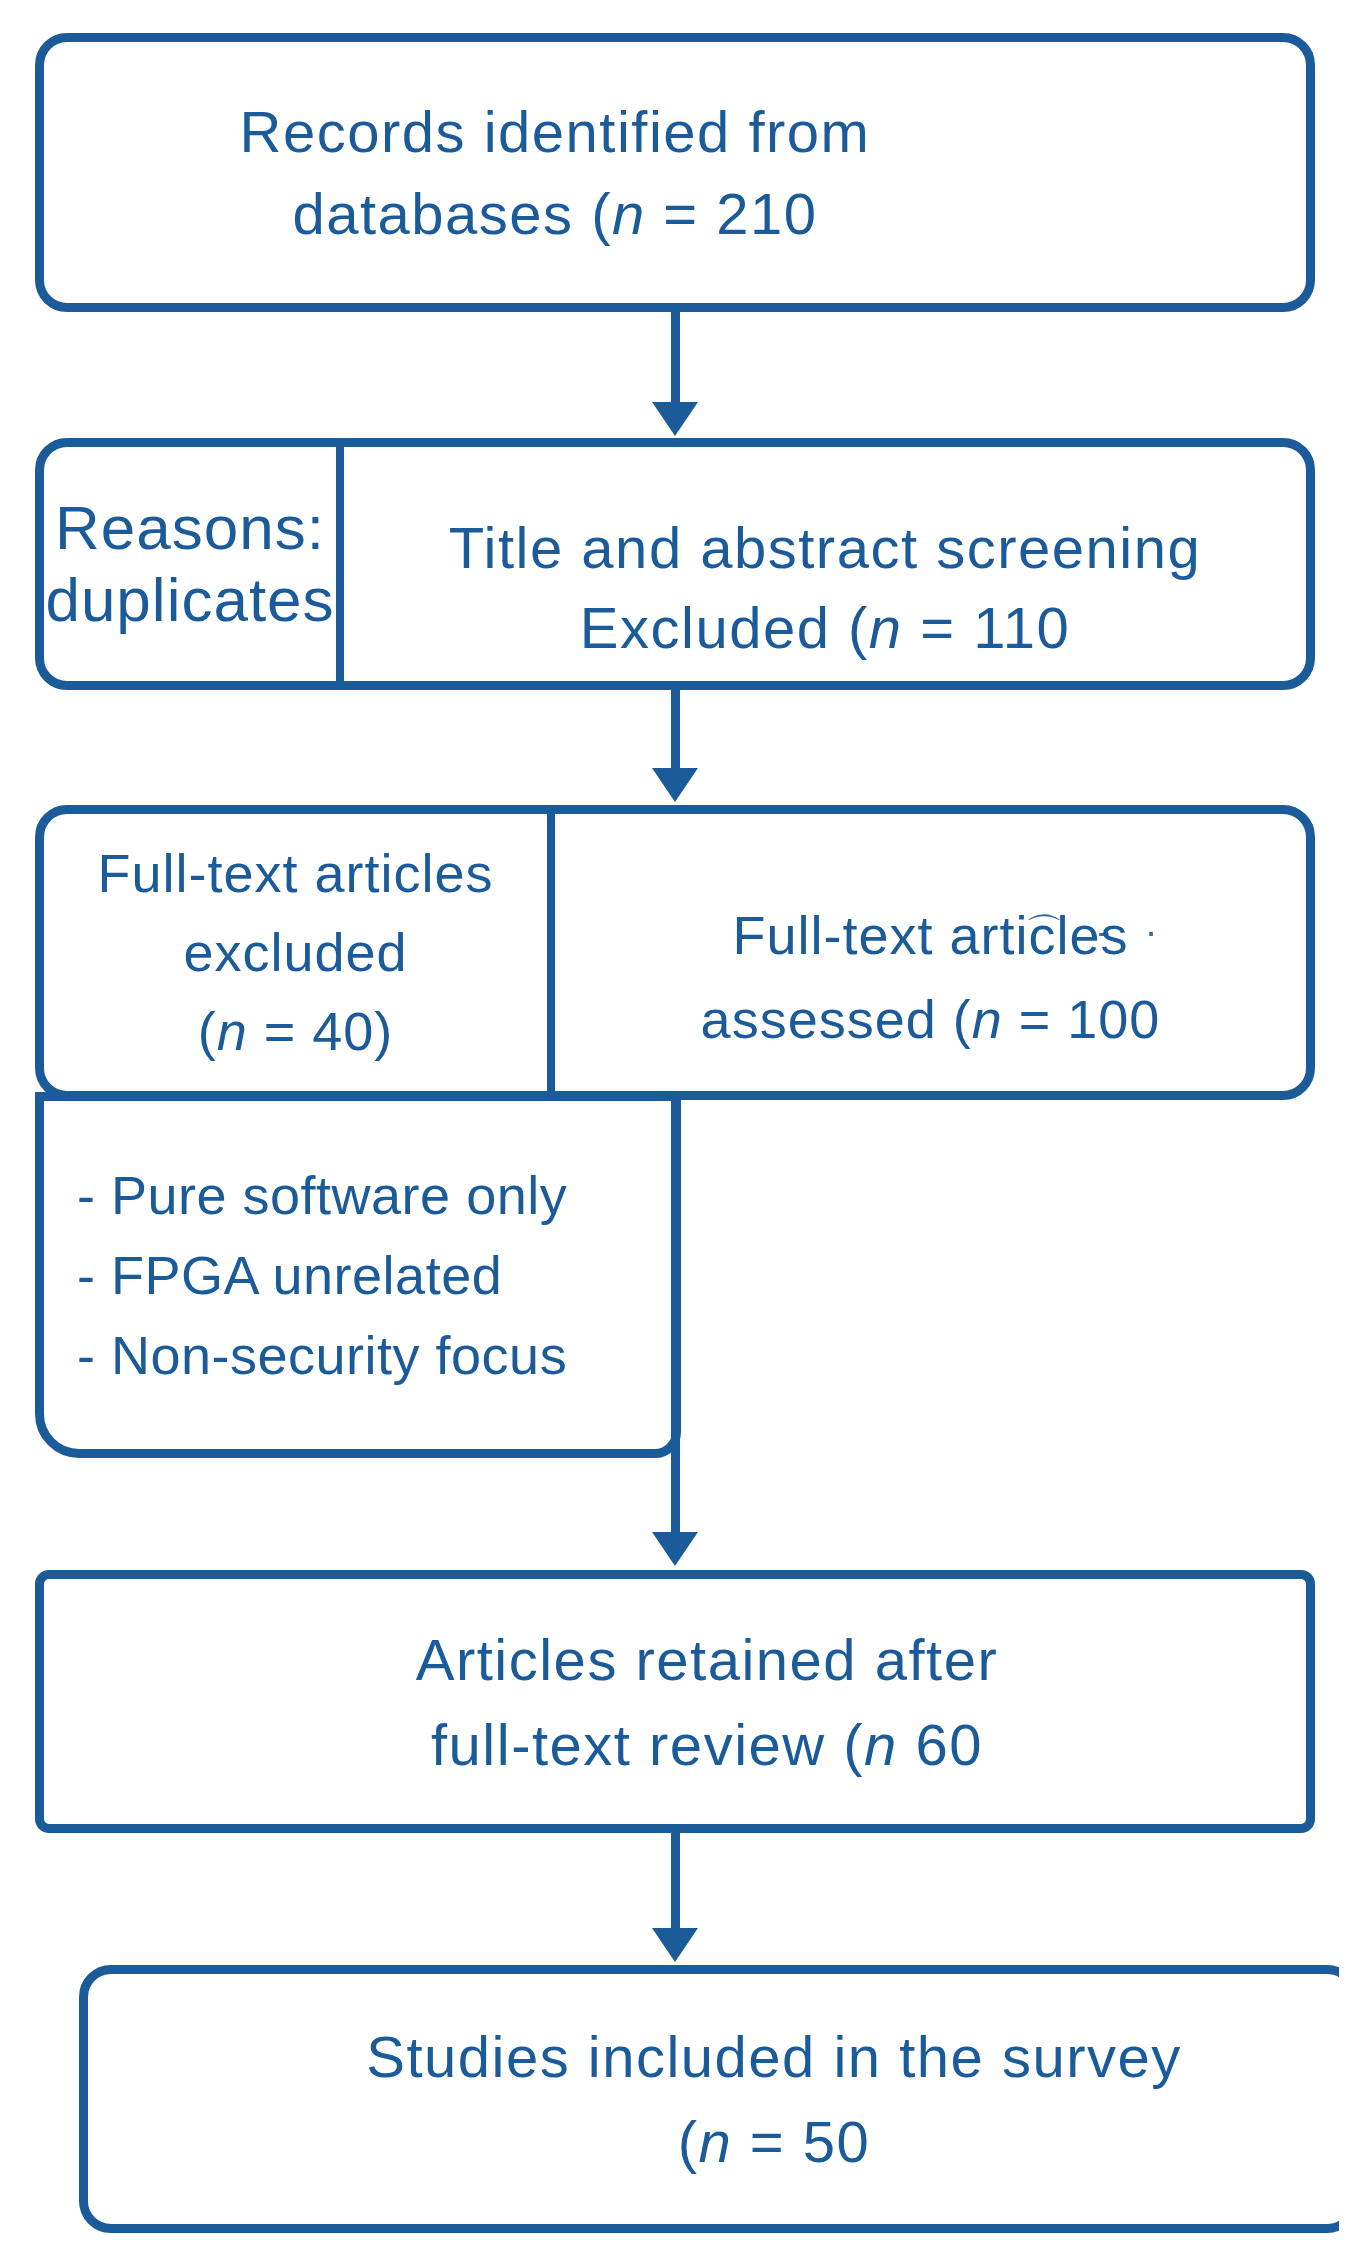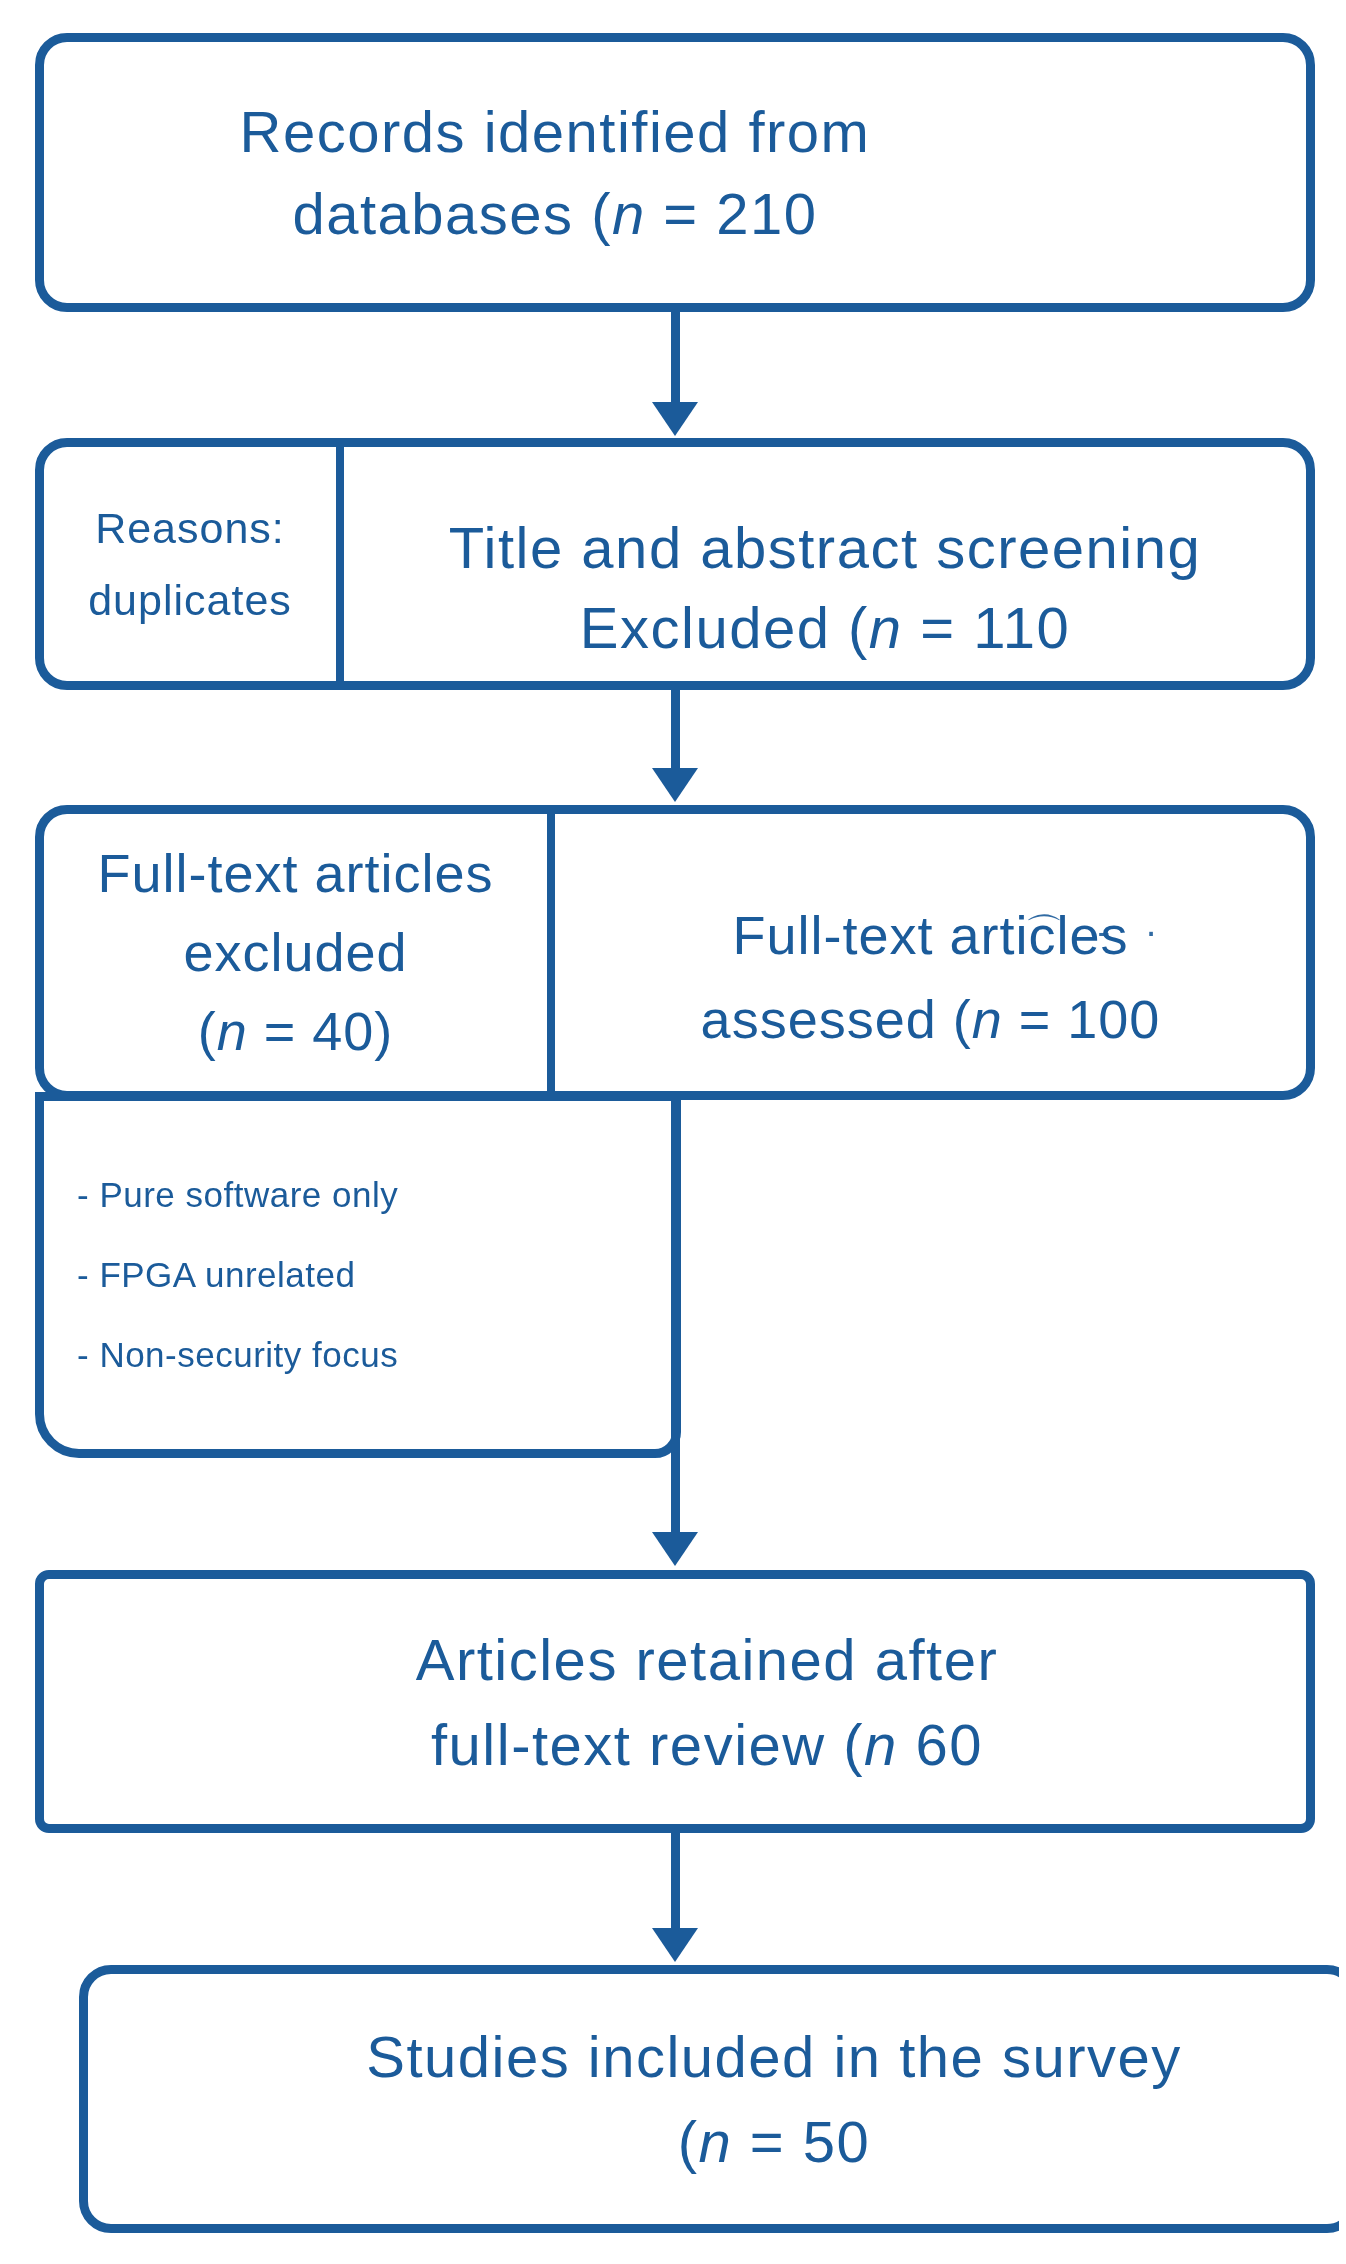--- a/index.html
+++ b/index.html
@@ -29,33 +29,33 @@
     position:relative;
   }
   .cell.side{ border-right:8px solid var(--blue); }
   .cell.main{ flex:1;margin-top:48px; }
   .line{ text-align:center; white-space:nowrap; }
   .nvar{ font-style:italic; }
 
   .fs-big{ font-size:58px; line-height:82px; letter-spacing:1.5px; }
   .fs-mid{ font-size:54px; line-height:84px; letter-spacing:1px; }
   .fs-mid-tight{ font-size:54px; line-height:79px; letter-spacing:1px; }
-  .fs-sml{ font-size:43px; line-height:72px; letter-spacing:1px; }
+  .fs-sml{ font-size:62px; line-height:72px; letter-spacing:1px; }
 
   .shift-left{ padding-right:240px; }
   .shift-right-sm{ padding-left:64px; }
   .shift-right{ padding-left:110px; }
 
   .reasons{
     align-items:flex-start; justify-content:center;
     padding-left:33px;
     border-radius:0 0 26px 44px;
   }
   .reason-item{
-    font-size:35px; line-height:80px; letter-spacing:0.5px;
+    font-size:54px; line-height:80px; letter-spacing:0.5px;
     white-space:nowrap; text-align:left;
   }
 
   .arrow{
     position:absolute; width:46px;
     display:flex; flex-direction:column; align-items:center;
   }
   .stem{ width:9px; background:var(--blue); }
   .head{
     width:0; height:0;

